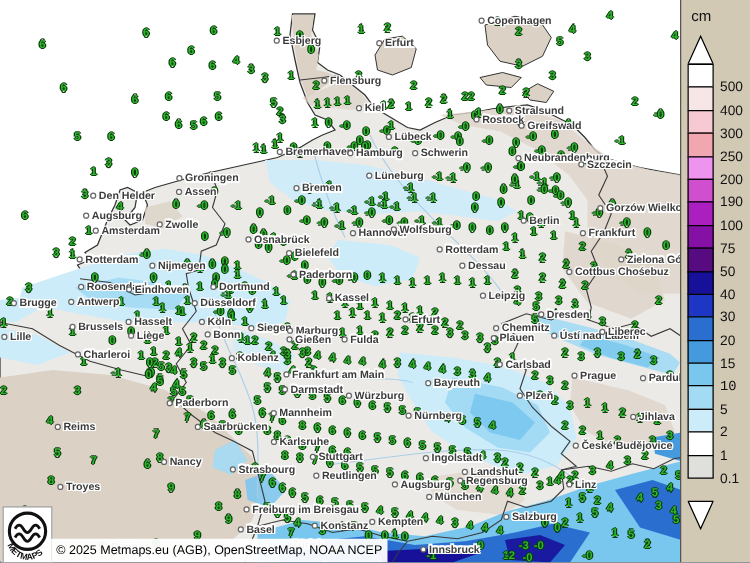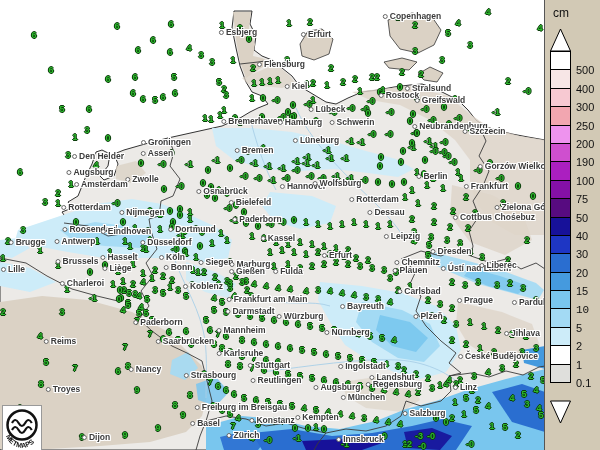--- a/index.html
+++ b/index.html
@@ -149,21 +149,21 @@
       <div class="city" style="left: 142px; top: 212px;">Nijmegen</div>
       <div class="city" style="left: 250px; top: 202px;">Bielefeld</div>
       <div class="city" style="left: 386px; top: 212px;">Dessau</div>
       <div class="city" style="left: 524px; top: 207px;">Zielona Góra</div>
       <div class="city" style="left: 494px; top: 217px;">Cottbus  Chośebuz</div>
       <div class="city" style="left: 402px; top: 236px;">Leipzig</div>
       <div class="city" style="left: 27px; top: 242px;">Brugge</div>
       <div class="city" style="left: 90px; top: 229px;">Roosendaal</div>
       <div class="city" style="left: 126px; top: 231px;">Eindhoven</div>
       <div class="city" style="left: 75px; top: 241px;">Antwerp</div>
-      <div class="city" style="left: 166px; top: 242px;">Düsseldorf</div>
+      <div class="city" style="left: 179px; top: 242px;">Düsseldorf</div>
       <div class="city" style="left: 192px; top: 229px;">Dortmund</div>
       <div class="city" style="left: 257px; top: 219px;">Paderborn</div>
       <div class="city" style="left: 278px; top: 238px;">Kassel</div>
       <div class="city" style="left: 451px; top: 251px;">Dresden</div>
       <div class="city" style="left: 417px; top: 262px;">Chemnitz</div>
       <div class="city" style="left: 476px; top: 268px;">Ústí nad Labem</div>
       <div class="city" style="left: 498px; top: 265px;">Liberec</div>
       <div class="city" style="left: 13px; top: 269px;">Lille</div>
       <div class="city" style="left: 77px; top: 261px;">Brussels</div>
       <div class="city" style="left: 119px; top: 257px;">Hasselt</div>
@@ -811,13 +811,14 @@
       <path d="M9,24 q3.3,-6 6.6,0 t6.6,0 t6.6,0" fill="none" stroke="#111" stroke-width="2.2"></path>
       <defs>
           <path id="logoarc" d="M3,30 A17,17 0 0 0 35,31" fill="none"></path>
         </defs>
       <text font-size="7" font-weight="bold" font-family="Liberation Sans, sans-serif" fill="#111">
         <textPath href="#logoarc">METMAPS</textPath>
       </text>
     </svg>
   </div>
 
+  <div id="attribution">© 2025 Metmaps.eu (AGB), OpenStreetMap, NOAA NCEP</div>
 </div>
 
 </body></html>

